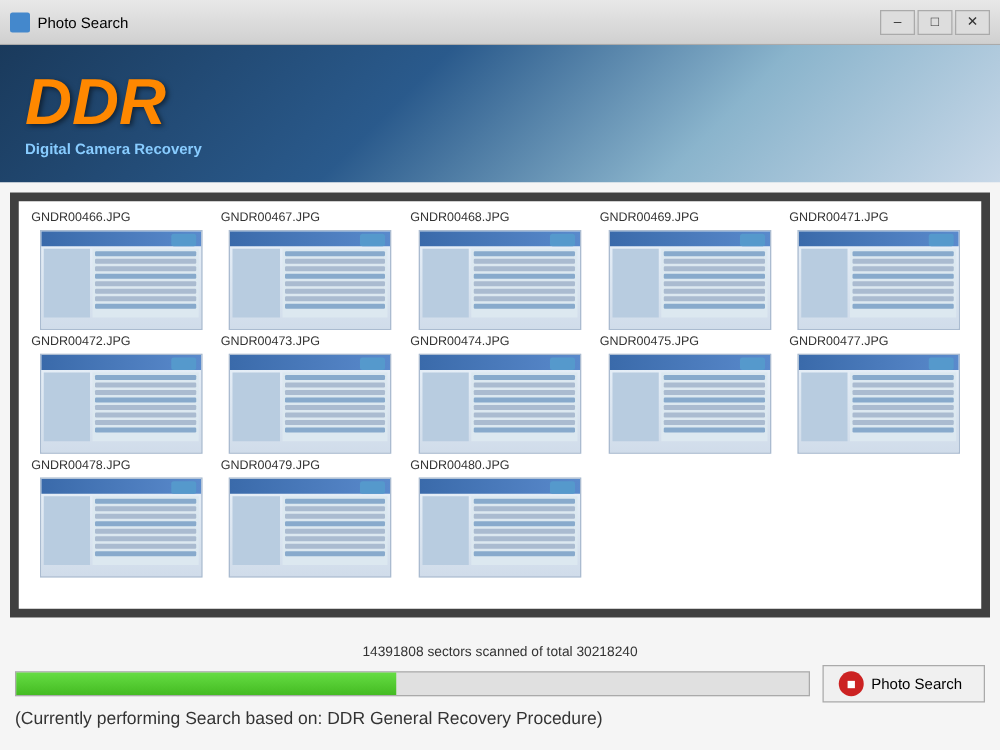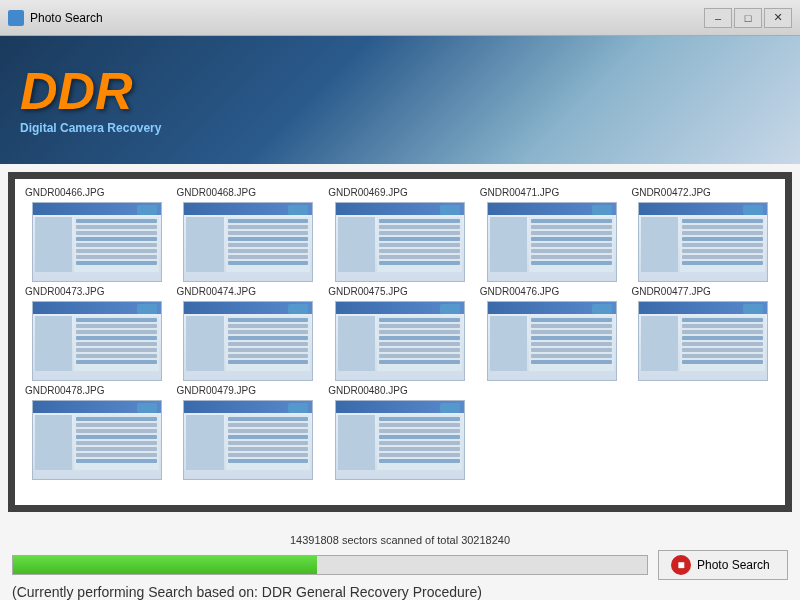--- a/index.html
+++ b/index.html
@@ -47,21 +47,21 @@
       font-size: 11px;
       display: flex;
       align-items: center;
       justify-content: center;
       color: #333;
     }
 
     
     .header {
       background: linear-gradient(135deg, #1a3a5c 0%, #2a5a8c 40%, #8ab4cc 70%, #c8d8e8 100%);
-      height: 128px;
+      height: 110px;
       display: flex;
       align-items: center;
       padding: 26px 20px;
     }
     .header-logo {
       display: flex;
       flex-direction: column;
     }
     .ddr-text {
       font-size: 52px;
@@ -283,20 +283,42 @@
               <div class="thumb-row"></div>
               <div class="thumb-row"></div>
               <div class="thumb-row"></div>
               <div class="thumb-row highlight"></div>
             </div>
           </div>
         </div>
       </div>
         </div>
         <div class="photo-item">
+          <div class="photo-label">GNDR00467.JPG</div>
+          <div class="photo-thumb">
+        <div class="thumb-content">
+          <div class="thumb-header"></div>
+          <div class="thumb-logo"></div>
+          <div class="thumb-body">
+            <div class="thumb-sidebar"></div>
+            <div class="thumb-main">
+              <div class="thumb-row highlight"></div>
+              <div class="thumb-row"></div>
+              <div class="thumb-row"></div>
+              <div class="thumb-row highlight"></div>
+              <div class="thumb-row"></div>
+              <div class="thumb-row"></div>
+              <div class="thumb-row"></div>
+              <div class="thumb-row highlight"></div>
+            </div>
+          </div>
+        </div>
+      </div>
+        </div>
+        <div class="photo-item">
           <div class="photo-label">GNDR00468.JPG</div>
           <div class="photo-thumb">
         <div class="thumb-content">
           <div class="thumb-header"></div>
           <div class="thumb-logo"></div>
           <div class="thumb-body">
             <div class="thumb-sidebar"></div>
             <div class="thumb-main">
               <div class="thumb-row highlight"></div>
               <div class="thumb-row"></div>
@@ -416,42 +438,20 @@
               <div class="thumb-row"></div>
               <div class="thumb-row"></div>
               <div class="thumb-row highlight"></div>
             </div>
           </div>
         </div>
       </div>
         </div>
         <div class="photo-item">
           <div class="photo-label">GNDR00475.JPG</div>
-          <div class="photo-thumb">
-        <div class="thumb-content">
-          <div class="thumb-header"></div>
-          <div class="thumb-logo"></div>
-          <div class="thumb-body">
-            <div class="thumb-sidebar"></div>
-            <div class="thumb-main">
-              <div class="thumb-row highlight"></div>
-              <div class="thumb-row"></div>
-              <div class="thumb-row"></div>
-              <div class="thumb-row highlight"></div>
-              <div class="thumb-row"></div>
-              <div class="thumb-row"></div>
-              <div class="thumb-row"></div>
-              <div class="thumb-row highlight"></div>
-            </div>
-          </div>
-        </div>
-      </div>
-        </div>
-        <div class="photo-item">
-          <div class="photo-label">GNDR00476.JPG</div>
           <div class="photo-thumb">
         <div class="thumb-content">
           <div class="thumb-header"></div>
           <div class="thumb-logo"></div>
           <div class="thumb-body">
             <div class="thumb-sidebar"></div>
             <div class="thumb-main">
               <div class="thumb-row highlight"></div>
               <div class="thumb-row"></div>
               <div class="thumb-row"></div>

